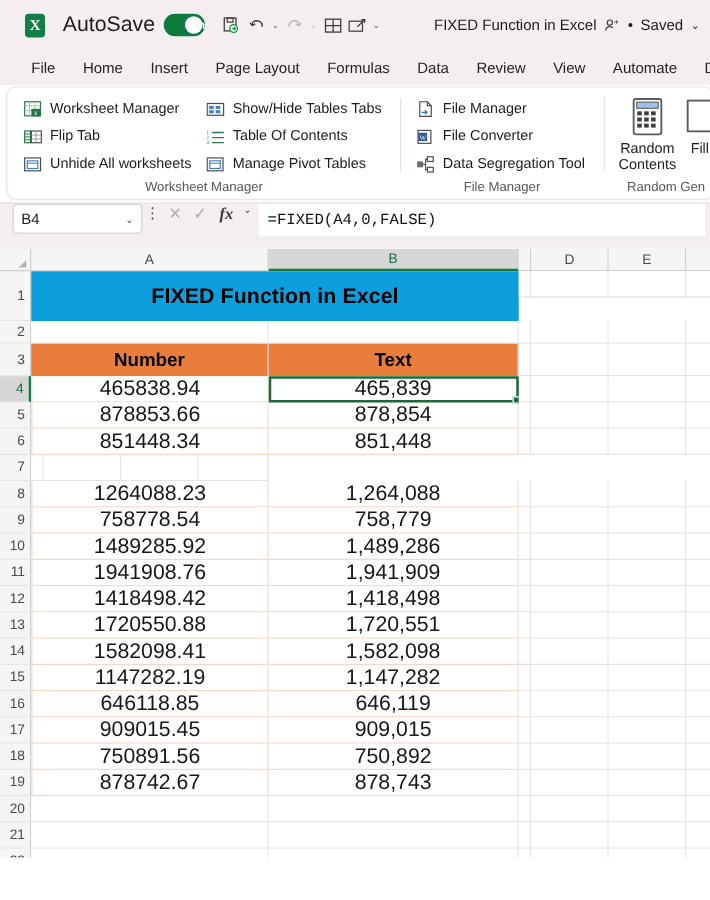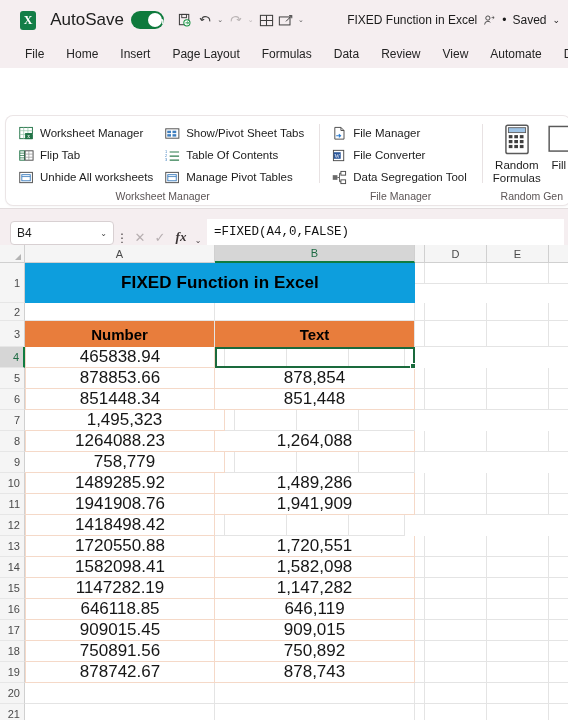--- a/index.html
+++ b/index.html
@@ -80,21 +80,20 @@
 
   
   .ribbon {
     height: 95px;
     background: #ffffff;
     border-top: none;
     display: flex;
     position: relative;
     overflow: hidden;
     border-bottom: 1px solid #e2dcdd;
-    margin-top: 46px;
   }
   .ribbon-card {
     position: absolute;
     left: 6px; top: 2px; right: -2px; bottom: 3px;
     background: #fff;
     border-radius: 7px;
     box-shadow: 0 0 0 1px #ebe5e6, 0 1px 3px rgba(0,0,0,.07);
     display: flex;
   }
   .rgroup {
@@ -133,21 +132,21 @@
     text-align: center;
   }
   .bigbtn .bigicon { width: 30px; height: 32px; margin-bottom: 3px; }
   .bigbtn .blabel { white-space: normal; }
 
   
   .fbar-wrap {
     height: 36px;
     background: #f5eef0;
     display: flex;
-    align-items: flex-end;
+    align-items: flex-start;
     padding: 0 4px;
   }
   .namebox {
     width: 104px; height: 24px;
     background: #ffffff;
     border: 1px solid #d8d0d2;
     border-radius: 4px;
     display: flex; align-items: center;
     padding: 0 6px;
     font-size: 12px; color: #1b1b1b;
@@ -386,21 +385,21 @@
         </div>
         <div class="rcol">
           <div class="ritem">
             <svg class="ricon" viewBox="0 0 16 16">
               <rect x="0.8" y="3" width="14" height="10" fill="none" stroke="#4a4a4a" stroke-width="1"></rect>
               <rect x="2.4" y="5" width="4" height="2.6" fill="#3f7fbf"></rect>
               <rect x="8" y="5" width="4" height="2.6" fill="#3f7fbf"></rect>
               <rect x="2.4" y="8.7" width="4" height="2.6" fill="#3f7fbf"></rect>
               <rect x="8" y="8.7" width="4" height="2.6" fill="#3f7fbf"></rect>
             </svg>
-            <span>Show/Pivot Sheet Tabs</span>
+            <span>Show/Hide Tables Tabs</span>
           </div>
           <div class="ritem">
             <svg class="ricon" viewBox="0 0 16 16">
               <text x="0" y="5.6" font-size="4.2" fill="#3f7fbf" font-family="Liberation Sans, sans-serif">1</text>
               <text x="0" y="10" font-size="4.2" fill="#3f7fbf" font-family="Liberation Sans, sans-serif">2</text>
               <text x="0" y="14.2" font-size="4.2" fill="#3f7fbf" font-family="Liberation Sans, sans-serif">3</text>
               <path d="M5 4.2 H15 M5 8.6 H15 M5 12.9 H15" stroke="#2f7d4f" stroke-width="1.2"></path>
             </svg>
             <span>Table Of Contents</span>
           </div>
@@ -461,21 +460,21 @@
                 <rect x="9.8" y="9" width="3" height="2.6"></rect>
                 <rect x="14.3" y="9" width="3" height="2.6"></rect>
               <rect x="5.3" y="13" width="3" height="2.6"></rect>
                 <rect x="9.8" y="13" width="3" height="2.6"></rect>
                 <rect x="14.3" y="13" width="3" height="2.6"></rect>
               <rect x="5.3" y="17" width="3" height="2.6"></rect>
                 <rect x="9.8" y="17" width="3" height="2.6"></rect>
                 <rect x="14.3" y="17" width="3" height="2.6"></rect>
             </g>
           </svg>
-          <span class="blabel">Random Formulas</span>
+          <span class="blabel">Random Contents</span>
         </div>
         <div class="bigbtn" style="width:30px">
           <svg class="bigicon" viewBox="0 0 24 26">
             <rect x="4" y="2" width="16" height="20" fill="none" stroke="#5a5a5a" stroke-width="1.2"></rect>
           </svg>
           <span class="blabel">Fill</span>
         </div>
       </div>
       <div class="rgroup-label">Random Gen</div>
     </div>
@@ -559,20 +558,21 @@
         <div class="hdr-cell hdr-a">Number</div>
         <div class="hdr-cell hdr-b">Text</div>
         <div class="gcell cell-c empty" style="height:26px"></div>
         <div class="gcell cell-d empty" style="height:26px"></div>
         <div class="gcell cell-e empty" style="height:26px"></div>
         <div class="gcell cell-f empty" style="height:26px"></div>
       </div>
 
       <div class="data-row">
         <div class="data-cell data-a">465838.94</div>
+        <div class="data-cell data-b">465,839</div>
         <div class="gcell cell-c empty"></div>
         <div class="gcell cell-d empty"></div>
         <div class="gcell cell-e empty"></div>
         <div class="gcell cell-f empty"></div>
       </div>
       <div class="data-row">
         <div class="data-cell data-a">878853.66</div>
         <div class="data-cell data-b">878,854</div>
         <div class="gcell cell-c empty"></div>
         <div class="gcell cell-d empty"></div>
@@ -581,35 +581,35 @@
       </div>
       <div class="data-row">
         <div class="data-cell data-a">851448.34</div>
         <div class="data-cell data-b">851,448</div>
         <div class="gcell cell-c empty"></div>
         <div class="gcell cell-d empty"></div>
         <div class="gcell cell-e empty"></div>
         <div class="gcell cell-f empty"></div>
       </div>
       <div class="data-row">
-        <div class="data-cell data-b">1,495,323</div>
         <div class="gcell cell-c empty"></div>
         <div class="gcell cell-d empty"></div>
         <div class="gcell cell-e empty"></div>
         <div class="gcell cell-f empty"></div>
       </div>
       <div class="data-row">
         <div class="data-cell data-a">1264088.23</div>
         <div class="data-cell data-b">1,264,088</div>
         <div class="gcell cell-c empty"></div>
         <div class="gcell cell-d empty"></div>
         <div class="gcell cell-e empty"></div>
         <div class="gcell cell-f empty"></div>
       </div>
       <div class="data-row">
+        <div class="data-cell data-a">758778.54</div>
         <div class="data-cell data-b">758,779</div>
         <div class="gcell cell-c empty"></div>
         <div class="gcell cell-d empty"></div>
         <div class="gcell cell-e empty"></div>
         <div class="gcell cell-f empty"></div>
       </div>
       <div class="data-row">
         <div class="data-cell data-a">1489285.92</div>
         <div class="data-cell data-b">1,489,286</div>
         <div class="gcell cell-c empty"></div>
@@ -620,20 +620,21 @@
       <div class="data-row">
         <div class="data-cell data-a">1941908.76</div>
         <div class="data-cell data-b">1,941,909</div>
         <div class="gcell cell-c empty"></div>
         <div class="gcell cell-d empty"></div>
         <div class="gcell cell-e empty"></div>
         <div class="gcell cell-f empty"></div>
       </div>
       <div class="data-row">
         <div class="data-cell data-a">1418498.42</div>
+        <div class="data-cell data-b">1,418,498</div>
         <div class="gcell cell-c empty"></div>
         <div class="gcell cell-d empty"></div>
         <div class="gcell cell-e empty"></div>
         <div class="gcell cell-f empty"></div>
       </div>
       <div class="data-row">
         <div class="data-cell data-a">1720550.88</div>
         <div class="data-cell data-b">1,720,551</div>
         <div class="gcell cell-c empty"></div>
         <div class="gcell cell-d empty"></div>

